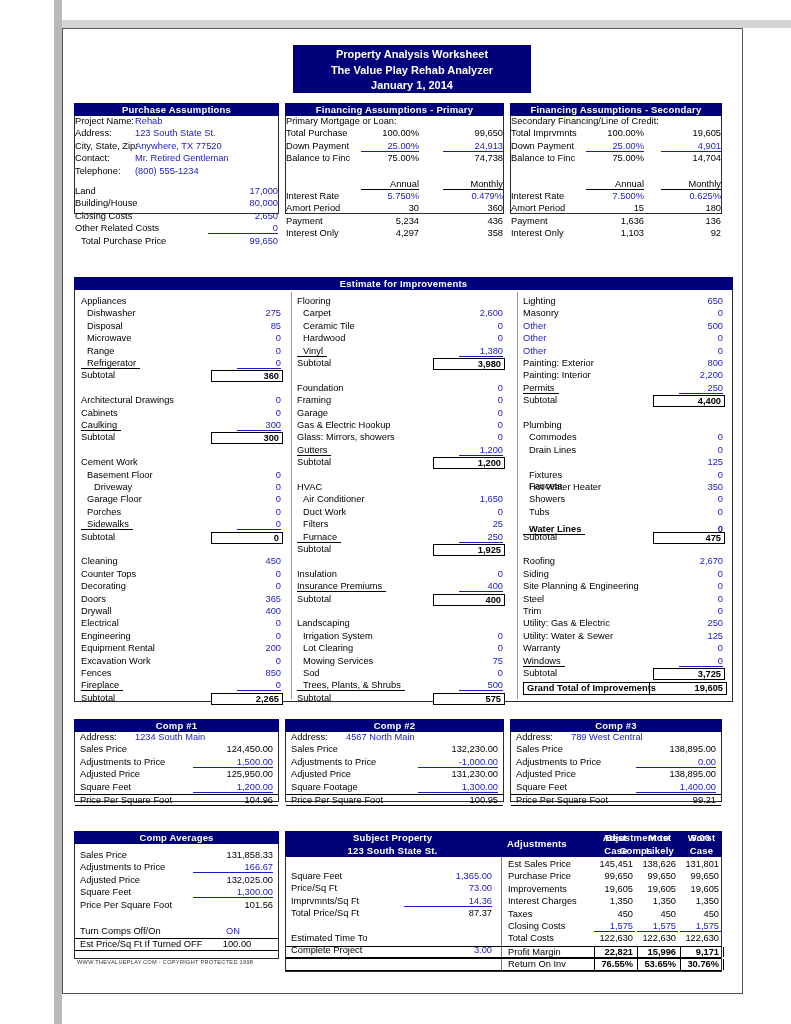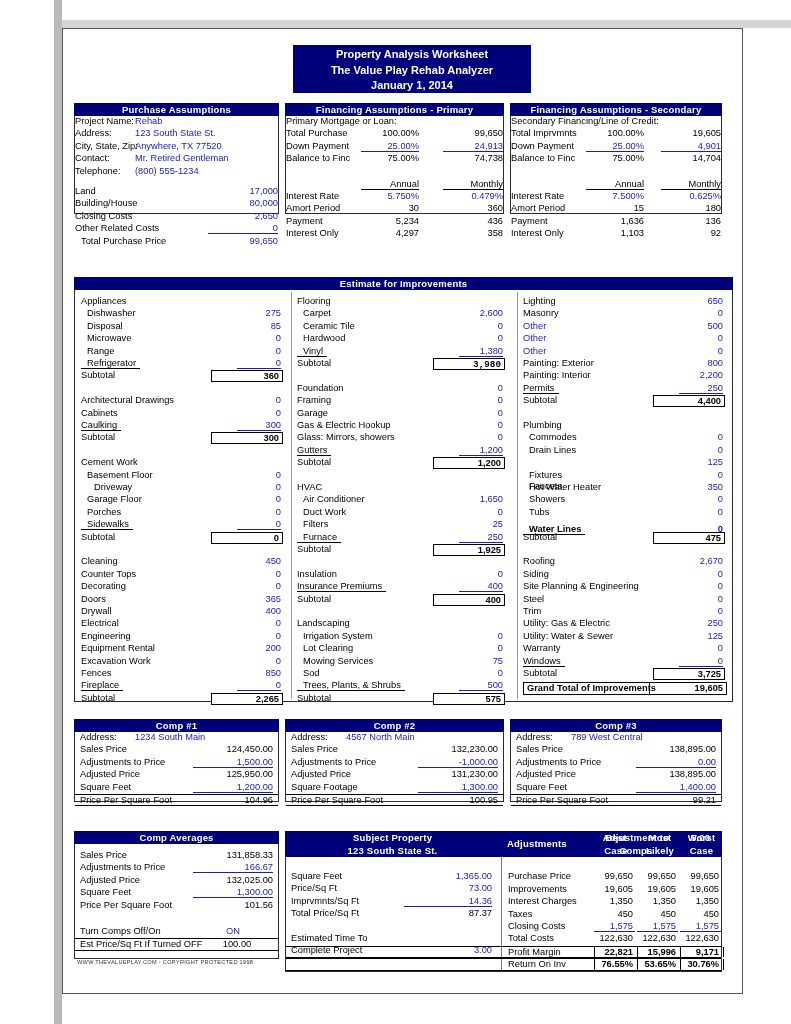--- a/index.html
+++ b/index.html
@@ -382,21 +382,21 @@
             <div class="row" style="position: absolute; left: 0px; right: 0px; top: 37.2px;">
               <span class="lbl ind" style="left: 0px;">Hardwood</span>
               <span class="val" style="left: 162px; width: 44px;">0</span>
             </div>
             <div class="row" style="position: absolute; left: 0px; right: 0px; top: 49.6px;">
               <span class="lbl ind" style="left: 0px; border-bottom: 1px solid rgb(0, 0, 0); padding-right: 4px;">Vinyl</span>
               <span class="val u" style="left: 162px; width: 44px;">1,380</span>
             </div>
             <div class="row" style="position: absolute; left: 0px; right: 0px; top: 62px; height: 13px;">
               <span class="lbl" style="left: 0px;">Subtotal</span>
-              <span class="stbox" style="left: 136px; width: 72px; top: 0px; font-family: Liberation Mono, monospace;">3,980</span>
+              <span class="stbox" style="left: 136px; width: 72px; top: 0px;">3,980</span>
             </div>
             <div class="row" style="position: absolute; left: 0px; right: 0px; top: 86.8px;">
               <span class="lbl" style="left: 0px;">Foundation</span>
               <span class="val" style="left: 162px; width: 44px;">0</span>
             </div>
             <div class="row" style="position: absolute; left: 0px; right: 0px; top: 99.2px;">
               <span class="lbl" style="left: 0px;">Framing</span>
               <span class="val" style="left: 162px; width: 44px;">0</span>
             </div>
             <div class="row" style="position: absolute; left: 0px; right: 0px; top: 111.6px;">
@@ -768,20 +768,26 @@
           <div class="row" style="position: absolute; left: 0px; right: 0px; top: 51.2px; width: 210px;">
             <span class="lbl" style="left: 5px;">Total Price/Sq Ft</span>
             <span class="val" style="left: 118px; width: 88px; color: rgb(0, 0, 0);">87.37</span>
           </div>
           <div class="row" style="position: absolute; left: 0px; right: 0px; top: 76px; width: 210px;">
             <span class="lbl" style="left: 5px;">Estimated Time To</span>
           </div>
           <div class="row" style="position: absolute; left: 0px; right: 0px; top: 88.4px; width: 210px;">
             <span class="lbl" style="left: 5px;">Complete Project</span>
             <span class="val" style="left: 118px; width: 88px;">3.00</span>
+          </div>
+          <div class="row" style="position: absolute; left: 0px; right: 0px; top: 2px; height: 12.4px;">
+            <span class="lbl" style="left: 222px;">Est Sales Price</span>
+            <span class="val" style="left: 308px; width: 41px; padding-right: 2px; color: rgb(0, 0, 0);">145,451</span>
+            <span class="val" style="left: 351px; width: 41px; padding-right: 2px; color: rgb(0, 0, 0);">138,626</span>
+            <span class="val" style="left: 394px; width: 41px; padding-right: 2px; color: rgb(0, 0, 0);">131,801</span>
           </div>
           <div class="row" style="position: absolute; left: 0px; right: 0px; top: 14.4px; height: 12.4px;">
             <span class="lbl" style="left: 222px;">Purchase Price</span>
             <span class="val" style="left: 308px; width: 41px; padding-right: 2px; color: rgb(0, 0, 0);">99,650</span>
             <span class="val" style="left: 351px; width: 41px; padding-right: 2px; color: rgb(0, 0, 0);">99,650</span>
             <span class="val" style="left: 394px; width: 41px; padding-right: 2px; color: rgb(0, 0, 0);">99,650</span>
           </div>
           <div class="row" style="position: absolute; left: 0px; right: 0px; top: 26.8px; height: 12.4px;">
             <span class="lbl" style="left: 222px;">Improvements</span>
             <span class="val" style="left: 308px; width: 41px; padding-right: 2px; color: rgb(0, 0, 0);">19,605</span>

